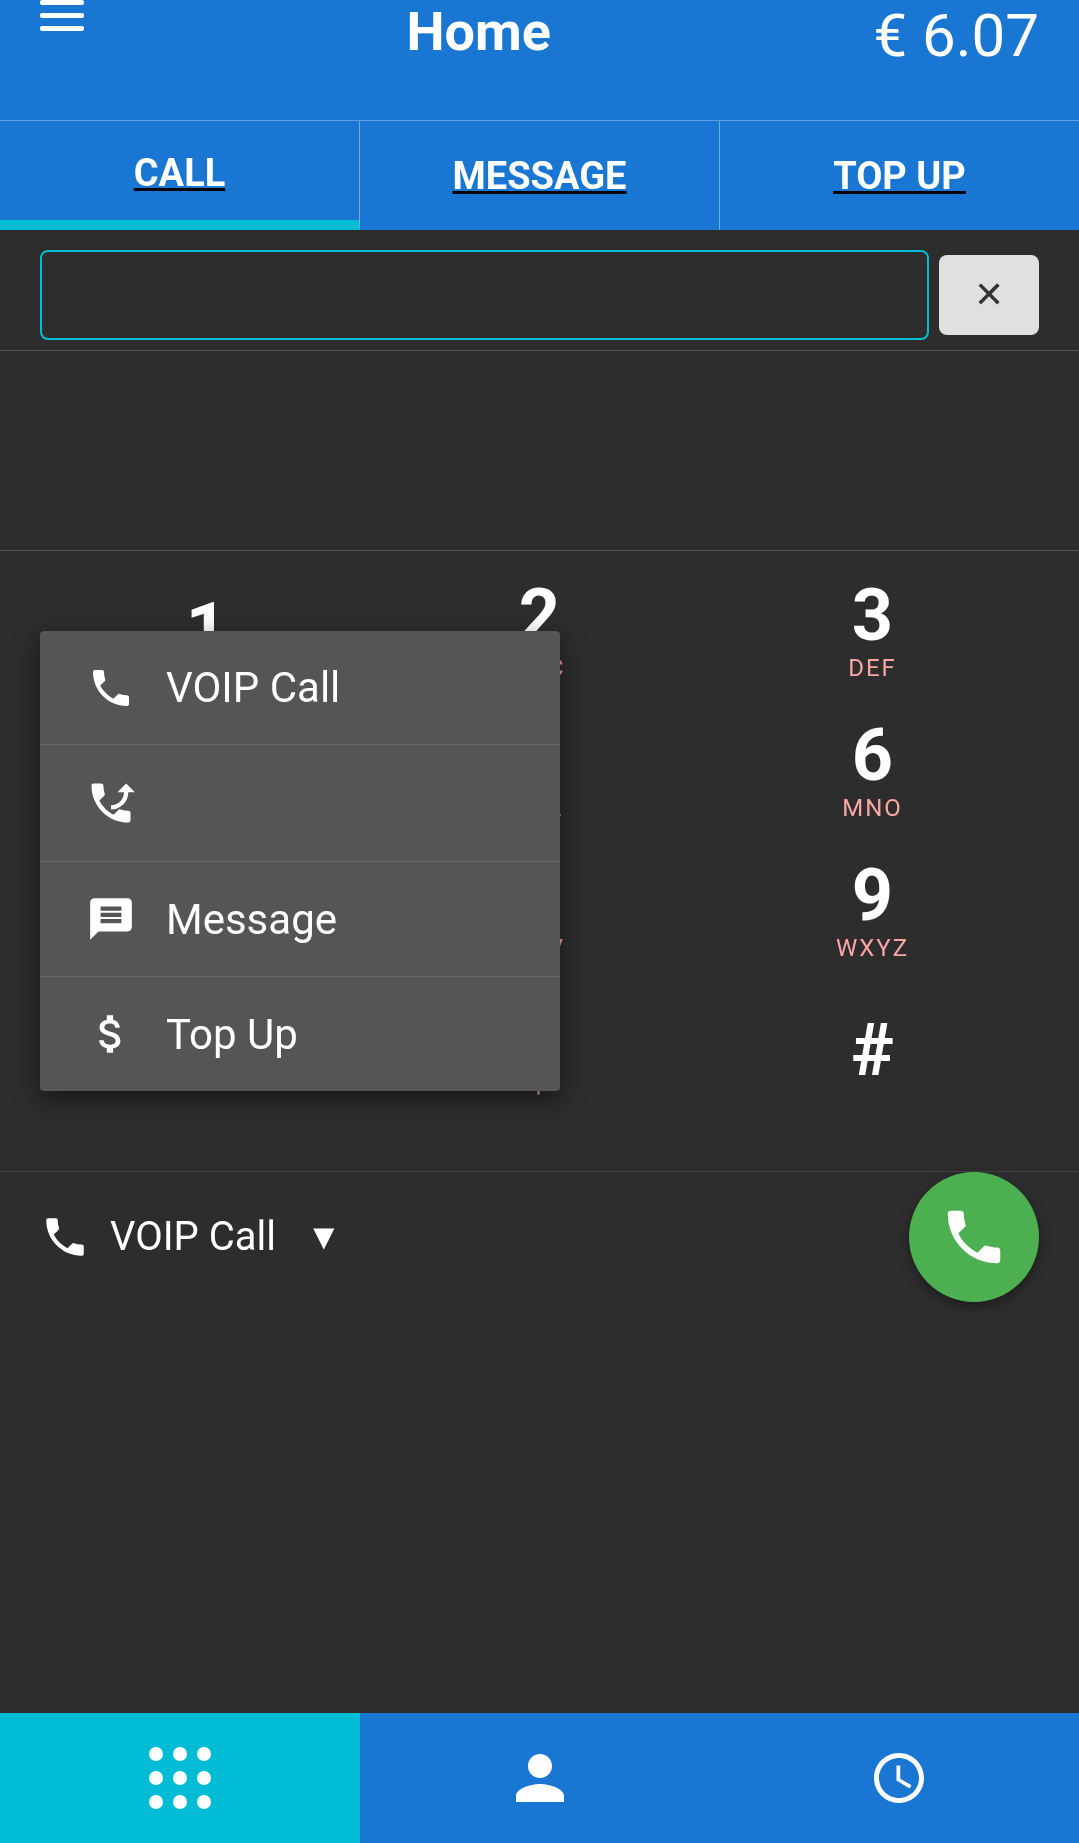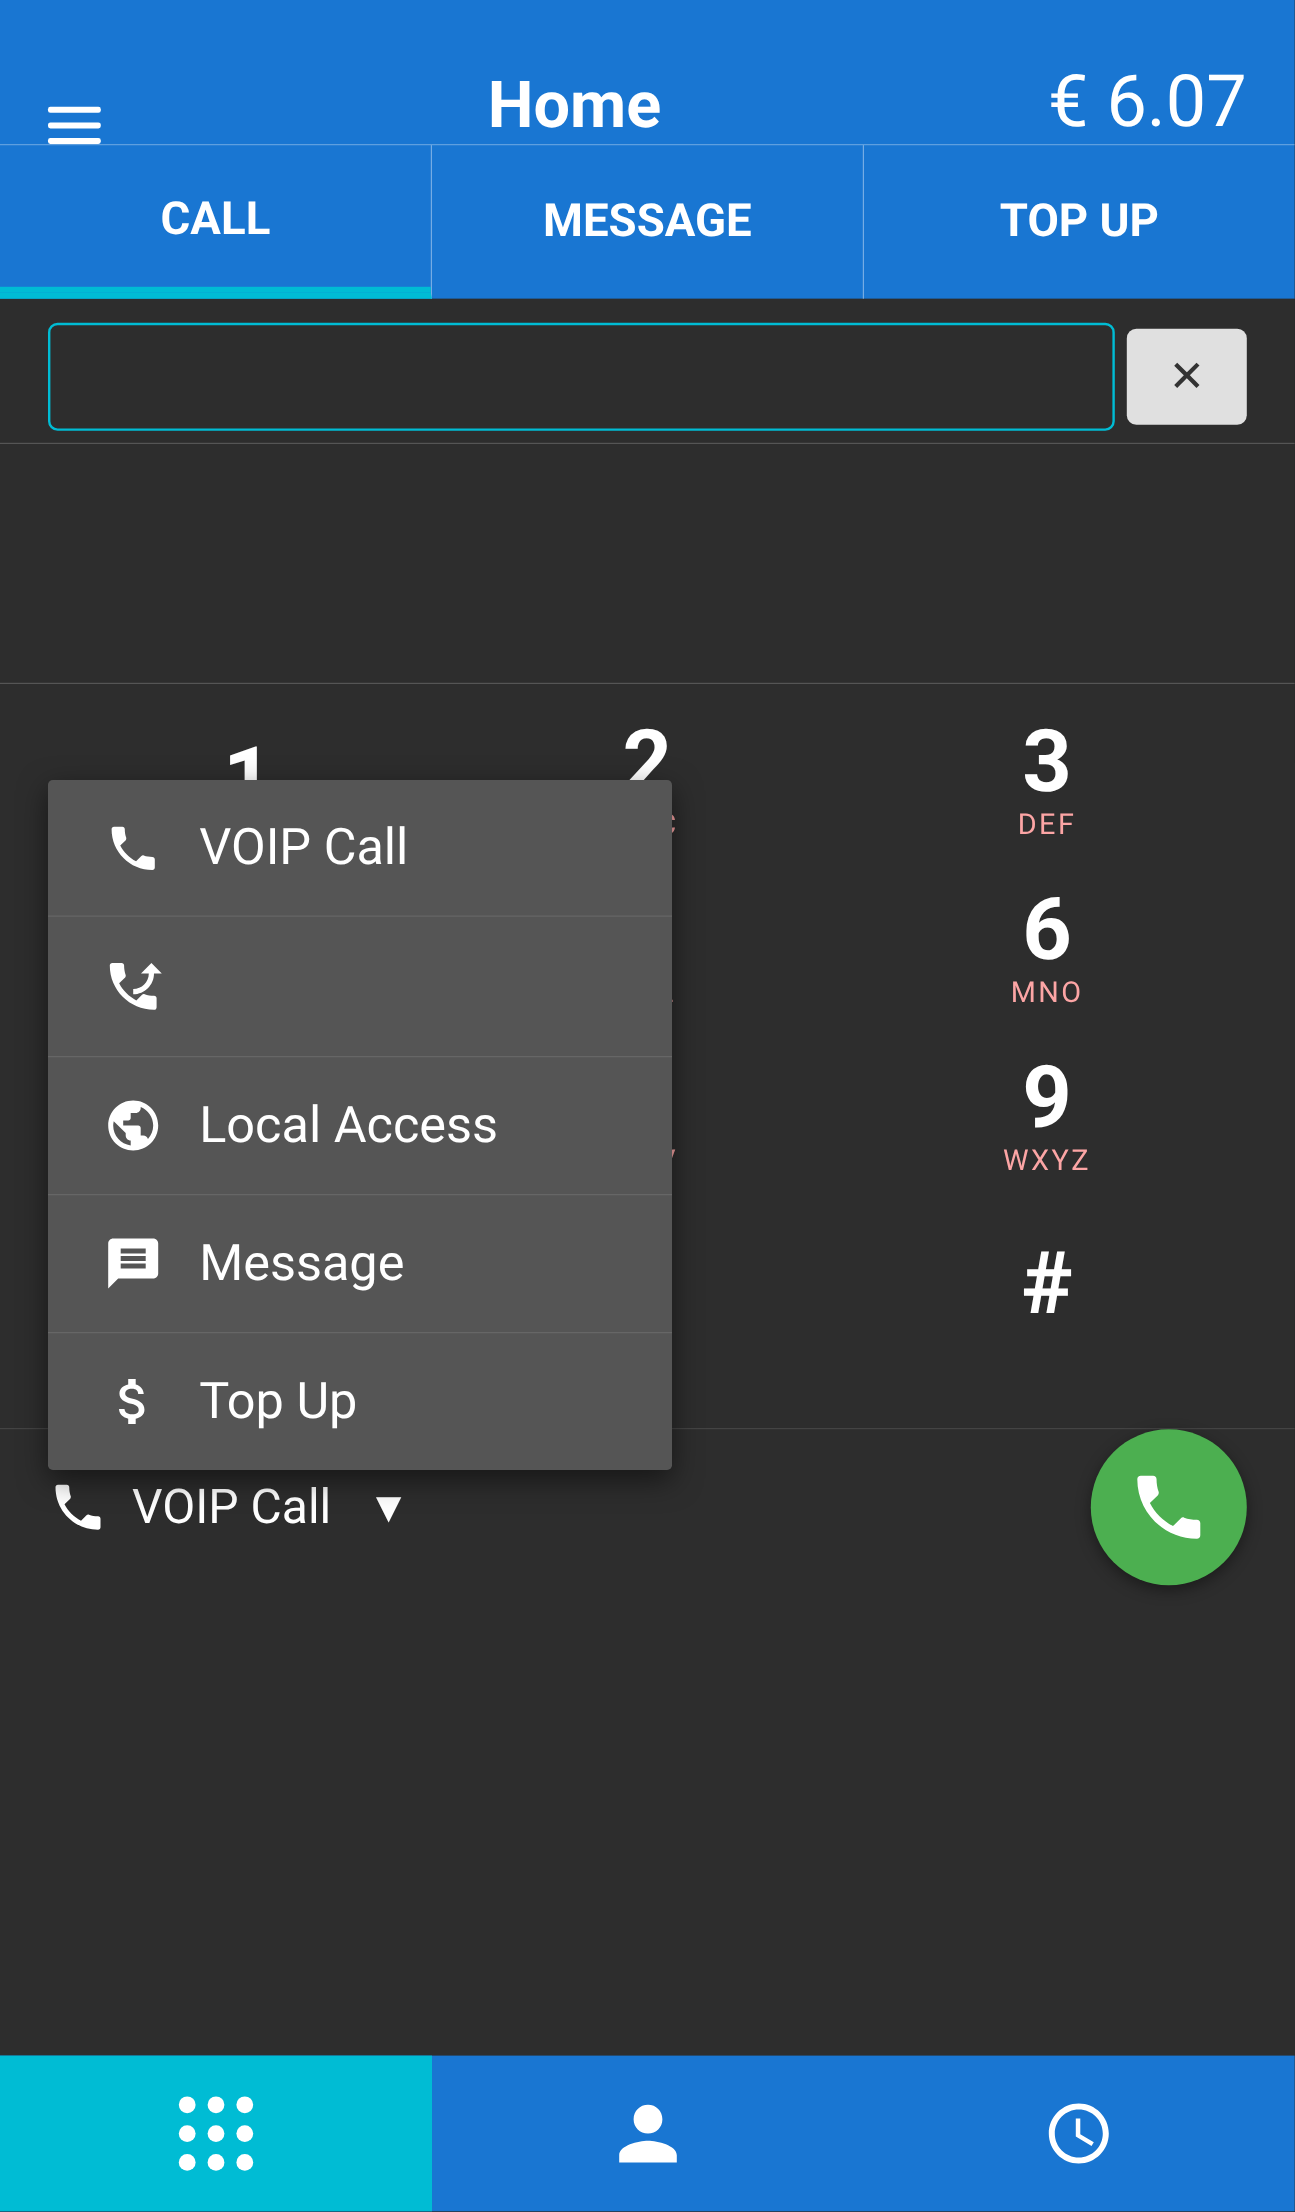--- a/index.html
+++ b/index.html
@@ -11,21 +11,21 @@
       background: #2d2d2d;
       overflow: hidden;
       position: relative;
     }
 
     
     .header {
       background: #1976D2;
       height: 120px;
       display: flex;
-      align-items: flex-end;
+      align-items: flex-start;
       justify-content: space-between;
       padding: 0 40px;
     }
     .header-menu-icon {
       display: flex;
       flex-direction: column;
       gap: 8px;
       cursor: pointer;
     }
     .header-menu-icon span {
@@ -43,22 +43,23 @@
     .header-balance {
       color: white;
       font-size: 60px;
       font-weight: 400;
     }
 
     
     .tabs {
       background: #1976D2;
       display: flex;
-      height: 129px;
+      height: 110px;
       border-top: 1px solid rgba(255,255,255,0.3);
+      text-decoration: underline;
     }
     .tab {
       flex: 1;
       display: flex;
       align-items: center;
       justify-content: center;
       color: white;
       font-size: 38px;
       font-weight: bold;
       cursor: pointer;
@@ -376,28 +377,20 @@
 
     <div class="dropdown-item">
       <div class="dropdown-icon">
         <svg viewBox="0 0 24 24" class="phone-back-svg">
           <path d="M6.6 10.8c1.4 2.8 3.8 5.1 6.6 6.6l2.2-2.2c.3-.3.7-.4 1-.2 1.1.4 2.3.6 3.6.6.6 0 1 .4 1 1V20c0 .6-.4 1-1 1-9.4 0-17-7.6-17-17 0-.6.4-1 1-1h3.5c.6 0 1 .4 1 1 0 1.3.2 2.5.6 3.6.1.3 0 .7-.2 1L6.6 10.8z"></path>
           <path d="M19 3l-4 4h3c0 3.3-2.7 6-6 6v2c4.4 0 8-3.6 8-8h3l-4-4z"></path>
         </svg>
       </div>
     </div>
 
-    <div class="dropdown-item">
-      <div class="dropdown-icon">
-        <svg viewBox="0 0 24 24" class="globe-svg">
-          <path d="M12 2C6.48 2 2 6.48 2 12s4.48 10 10 10 10-4.48 10-10S17.52 2 12 2zm-1 17.93c-3.95-.49-7-3.85-7-7.93 0-.62.08-1.21.21-1.79L9 15v1c0 1.1.9 2 2 2v1.93zm6.9-2.54c-.26-.81-1-1.39-1.9-1.39h-1v-3c0-.55-.45-1-1-1H8v-2h2c.55 0 1-.45 1-1V7h2c1.1 0 2-.9 2-2v-.41c2.93 1.19 5 4.06 5 7.41 0 2.08-.8 3.97-2.1 5.39z"></path>
-        </svg>
-      </div>
-      <span>Local Access</span>
-    </div>
 
     <div class="dropdown-item">
       <div class="dropdown-icon">
         <svg viewBox="0 0 24 24" class="msg-svg">
           <path d="M20 2H4c-1.1 0-2 .9-2 2v18l4-4h14c1.1 0 2-.9 2-2V4c0-1.1-.9-2-2-2zm-3 12H7v-2h10v2zm0-3H7V9h10v2zm0-3H7V6h10v2z"></path>
         </svg>
       </div>
       <span>Message</span>
     </div>
 

